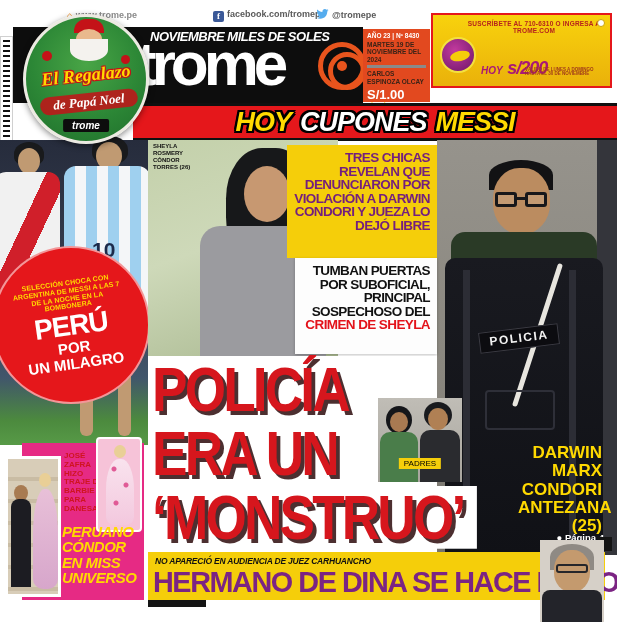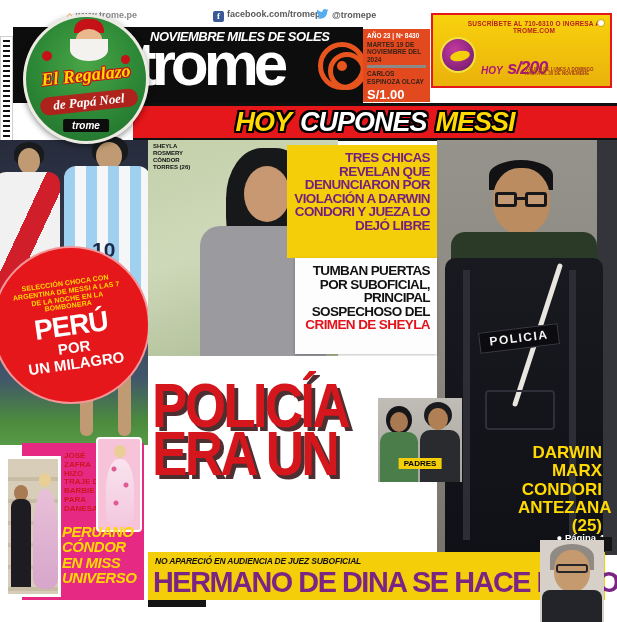--- a/index.html
+++ b/index.html
@@ -165,34 +165,34 @@
             text-align:right; font-size:13.5px; font-weight:900; color:#111; line-height:1.0;
             letter-spacing:-0.6px; box-shadow:0 1px 3px rgba(0,0,0,0.25); }
   .story2 .red { color:#e3131b; }
 
   
   .headline-box { left:148px; top:356px; width:289px; height:197px; background:#fff; }
   .hl-line { position:absolute; left:4px; white-space:nowrap; }
   .hl-line span { display:inline-block; font-size:56px; font-weight:900; color:#d6161d;
             letter-spacing:-3px; line-height:1; transform:scale(0.95,1.12); transform-origin:0 0;
             text-shadow:4px 4px 0 rgba(45,10,12,0.85); }
-  .hl1 { top:18px; } .hl2 { top:66px; } .hl3 { top:130px; }
+  .hl1 { top:2px; } .hl2 { top:66px; } .hl3 { top:130px; }
   .hl3 span { background:#fff; padding-right:14px; }
 
   
   .padres { left:378px; top:398px; width:84px; height:84px;
             background:linear-gradient(180deg,#c0bdb6,#a8a59e); }
   .pd-w-hair { position:absolute; left:8px; top:8px; width:26px; height:28px; border-radius:50%; background:#15161a; }
   .pd-w-face { position:absolute; left:12px; top:14px; width:18px; height:20px; border-radius:50%; background:#a97a52; }
   .pd-w-body { position:absolute; left:2px; top:34px; width:38px; height:50px; border-radius:10px 10px 0 0; background:#4a7d4a; }
   .pd-m-hair { position:absolute; left:46px; top:4px; width:28px; height:26px; border-radius:50%; background:#1a1b1f; }
   .pd-m-face { position:absolute; left:50px; top:10px; width:20px; height:22px; border-radius:50%; background:#b08054; }
   .pd-m-body { position:absolute; left:42px; top:32px; width:40px; height:52px; border-radius:10px 10px 0 0; background:#2a2b2f; }
   .padres-chip { position:absolute; left:50%; bottom:13px; transform:translateX(-50%);
-            background:#f5ce0a; color:#000; font-size:8px; font-weight:700; padding:1px 5px; }
+            background:#f5ce0a; color:#000; font-size:8px; font-weight:400; padding:1px 5px; }
 
   
   .bottom-strip { left:148px; top:552px; width:457px; height:48px; background:#f5ce0a; }
   .bs-kicker { position:absolute; left:7px; top:4px; font-size:8.5px; font-weight:900; font-style:italic;
             color:#111; letter-spacing:-0.2px; }
   .bs-headline { position:absolute; left:5px; top:13px; font-size:30px; font-weight:900; color:#7b2483;
             letter-spacing:-1.5px; white-space:nowrap; transform:scaleX(0.96); transform-origin:0 0; }
   .bs-blackbar { left:148px; top:600px; width:58px; height:7px; background:#141414; }
   .bs-chip { left:598px; top:537px; width:14px; height:14px; background:#141414; }
 
@@ -319,20 +319,21 @@
   <div class="abs page-ref">● Página 4</div>
 
   <div class="abs story1">TRES CHICAS REVELAN QUE DENUNCIARON POR VIOLACIÓN A DARWIN CONDORI Y JUEZA LO DEJÓ LIBRE</div>
   <div class="abs story2">
     <span>TUMBAN PUERTAS POR SUBOFICIAL, PRINCIPAL SOSPECHOSO DEL </span><span class="red">CRIMEN DE SHEYLA</span>
   </div>
 
   <div class="abs headline-box">
     <div class="hl-line hl1"><span>POLICÍA</span></div>
     <div class="hl-line hl2"><span>ERA UN</span></div>
+    <div class="hl-line hl3"><span>‘MONSTRUO’</span></div>
   </div>
 
   <div class="abs padres">
     <div class="pd-w-hair"></div>
     <div class="pd-w-face"></div>
     <div class="pd-w-body"></div>
     <div class="pd-m-hair"></div>
     <div class="pd-m-face"></div>
     <div class="pd-m-body"></div>
     <div class="padres-chip">PADRES</div>
@@ -346,21 +347,21 @@
     <div class="miss-gown"></div>
   </div>
   <div class="abs miss-kicker">JOSÉ ZAFRA HIZO TRAJE DE BARBIE PARA DANESA</div>
   <div class="abs barbie">
     <div class="barbie-head"></div>
     <div class="barbie-dress"></div>
   </div>
   <div class="abs miss-headline">PERUANO CÓNDOR EN MISS UNIVERSO</div>
 
   <div class="abs bottom-strip">
-    <div class="bs-kicker">NO APARECIÓ EN AUDIENCIA DE JUEZ SUBOFICIAL</div>
+    <div class="bs-kicker">NO APARECIÓ EN AUDIENCIA DE JUEZ CARHUANCHO</div>
     <div class="bs-headline">HERMANO DE DINA SE HACE HUMO</div>
   </div>
   <div class="abs bs-blackbar"></div>
   <div class="abs bs-chip"></div>
 
   <div class="abs oldman">
     <div class="om-hair"></div>
     <div class="om-face"></div>
     <div class="om-glass"></div>
     <div class="om-body"></div>

